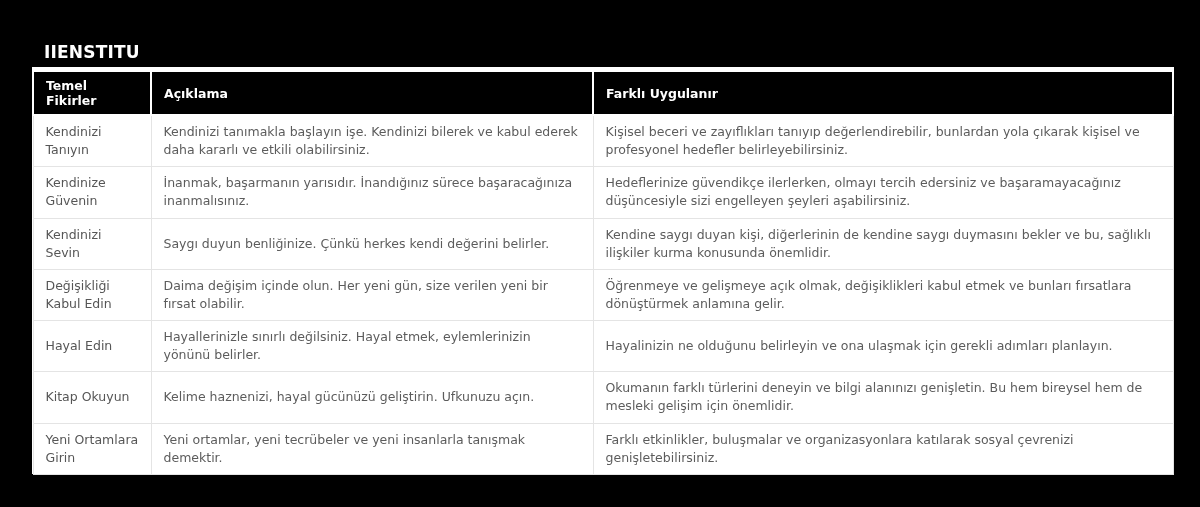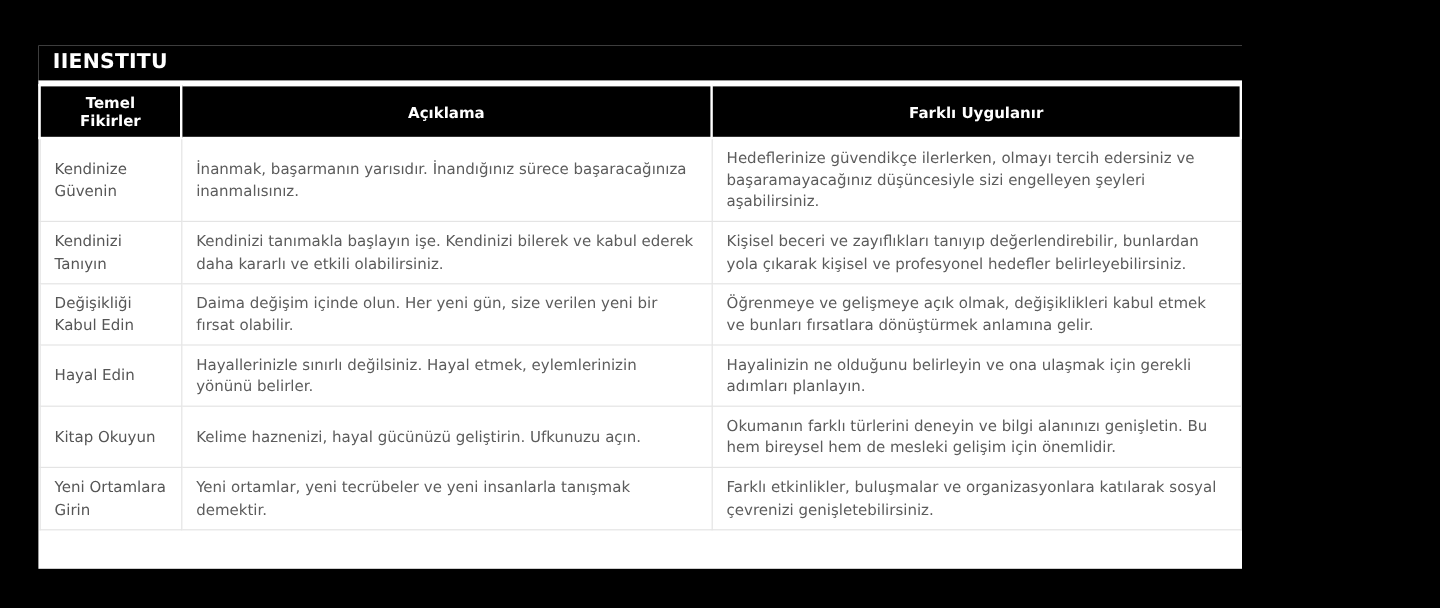--- a/index.html
+++ b/index.html
@@ -8,21 +8,21 @@
     width: 1200px;
     height: 507px;
     background: #000000;
     font-family: "DejaVu Sans", "Liberation Sans", sans-serif;
     overflow: hidden;
   }
   .panel {
     position: absolute;
     left: 32px;
     top: 38px;
-    width: 1003px;
+    width: 1142px;
     height: 436px;
     background: #ffffff;
     box-sizing: border-box;
   }
   .titlebar {
     background: #000000;
     color: #ffffff;
     font-weight: bold;
     font-size: 17px;
     letter-spacing: 0.2px;
@@ -34,21 +34,21 @@
     border-collapse: collapse;
     table-layout: fixed;
   }
   col.c1 { width: 118px; }
   col.c2 { width: 442px; }
   thead th {
     background: #000000;
     color: #ffffff;
     font-weight: bold;
     font-size: 12.5px;
-    text-align: center;
+    text-align: left;
     padding: 6px 12px;
     border: 2px solid #ffffff;
   }
   tbody td {
     font-size: 12.5px;
     color: #5c5c5c;
     line-height: 1.45;
     padding: 7px 12px;
     border: 1px solid #e4e4e4;
     vertical-align: middle;
@@ -69,31 +69,36 @@
     </colgroup>
     <thead>
       <tr>
         <th>Temel Fikirler</th>
         <th>Açıklama</th>
         <th>Farklı Uygulanır</th>
       </tr>
     </thead>
     <tbody>
   <tr>
+    <td class="key">Kendinizi Tanıyın</td>
+    <td>Kendinizi tanımakla başlayın işe. Kendinizi bilerek ve kabul ederek daha kararlı ve etkili olabilirsiniz.</td>
+    <td>Kişisel beceri ve zayıflıkları tanıyıp değerlendirebilir, bunlardan yola çıkarak kişisel ve profesyonel hedefler belirleyebilirsiniz.</td>
+  </tr>
+
+  <tr>
     <td class="key">Kendinize Güvenin</td>
     <td>İnanmak, başarmanın yarısıdır. İnandığınız sürece başaracağınıza inanmalısınız.</td>
     <td>Hedeflerinize güvendikçe ilerlerken, olmayı tercih edersiniz ve başaramayacağınız düşüncesiyle sizi engelleyen şeyleri aşabilirsiniz.</td>
   </tr>
 
   <tr>
-    <td class="key">Kendinizi Tanıyın</td>
-    <td>Kendinizi tanımakla başlayın işe. Kendinizi bilerek ve kabul ederek daha kararlı ve etkili olabilirsiniz.</td>
-    <td>Kişisel beceri ve zayıflıkları tanıyıp değerlendirebilir, bunlardan yola çıkarak kişisel ve profesyonel hedefler belirleyebilirsiniz.</td>
+    <td class="key">Kendinizi Sevin</td>
+    <td>Saygı duyun benliğinize. Çünkü herkes kendi değerini belirler.</td>
+    <td>Kendine saygı duyan kişi, diğerlerinin de kendine saygı duymasını bekler ve bu, sağlıklı ilişkiler kurma konusunda önemlidir.</td>
   </tr>
-
 
   <tr>
     <td class="key">Değişikliği Kabul Edin</td>
     <td>Daima değişim içinde olun. Her yeni gün, size verilen yeni bir fırsat olabilir.</td>
     <td>Öğrenmeye ve gelişmeye açık olmak, değişiklikleri kabul etmek ve bunları fırsatlara dönüştürmek anlamına gelir.</td>
   </tr>
 
   <tr>
     <td class="key">Hayal Edin</td>
     <td>Hayallerinizle sınırlı değilsiniz. Hayal etmek, eylemlerinizin yönünü belirler.</td>

